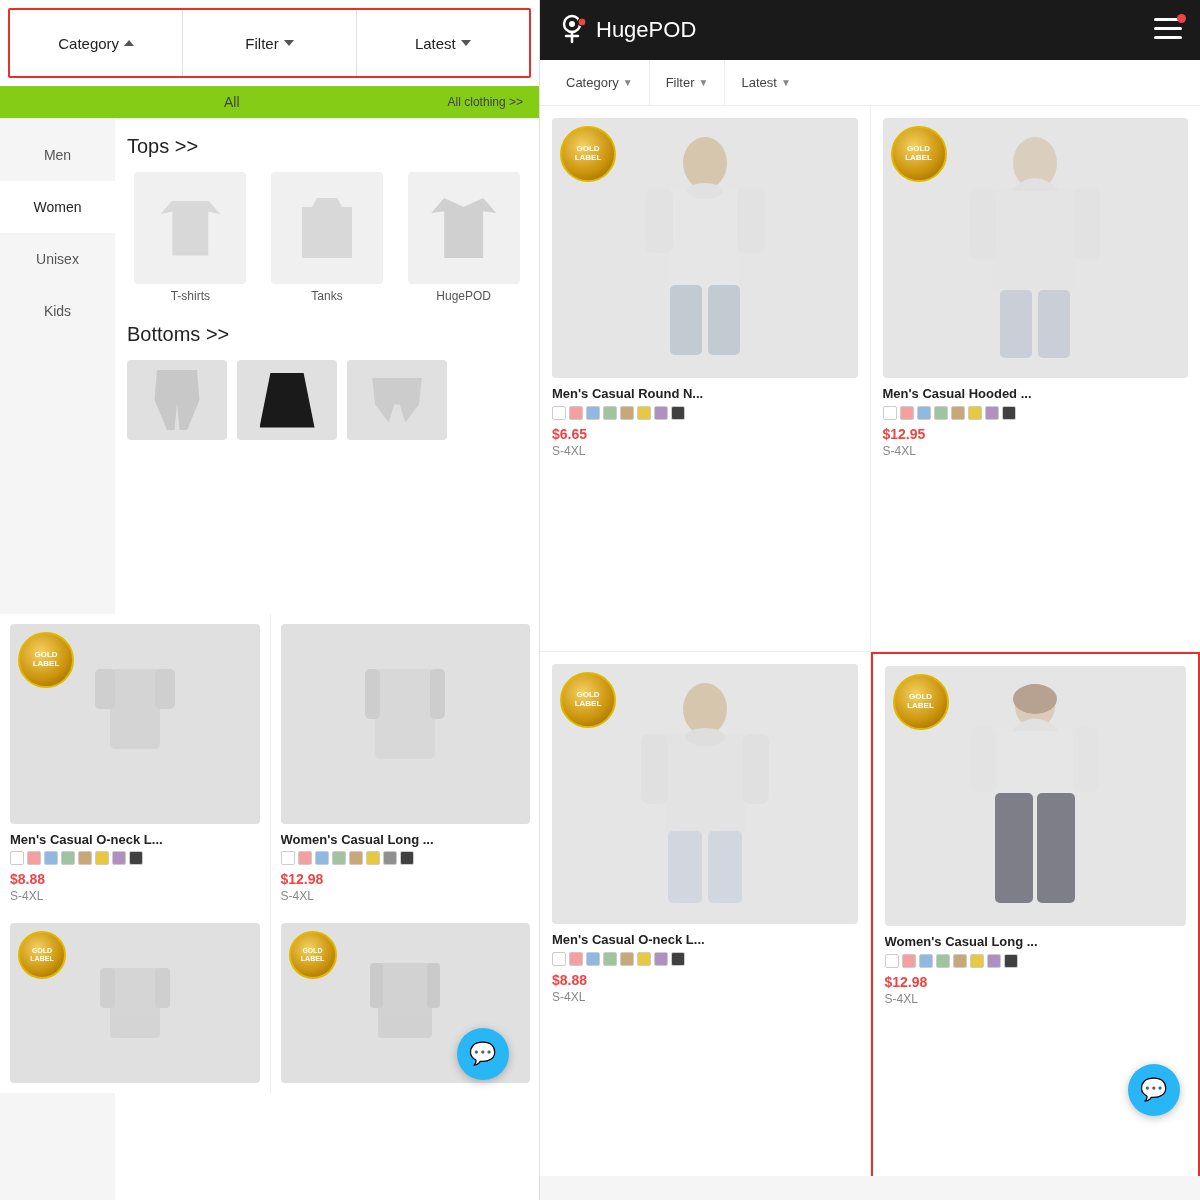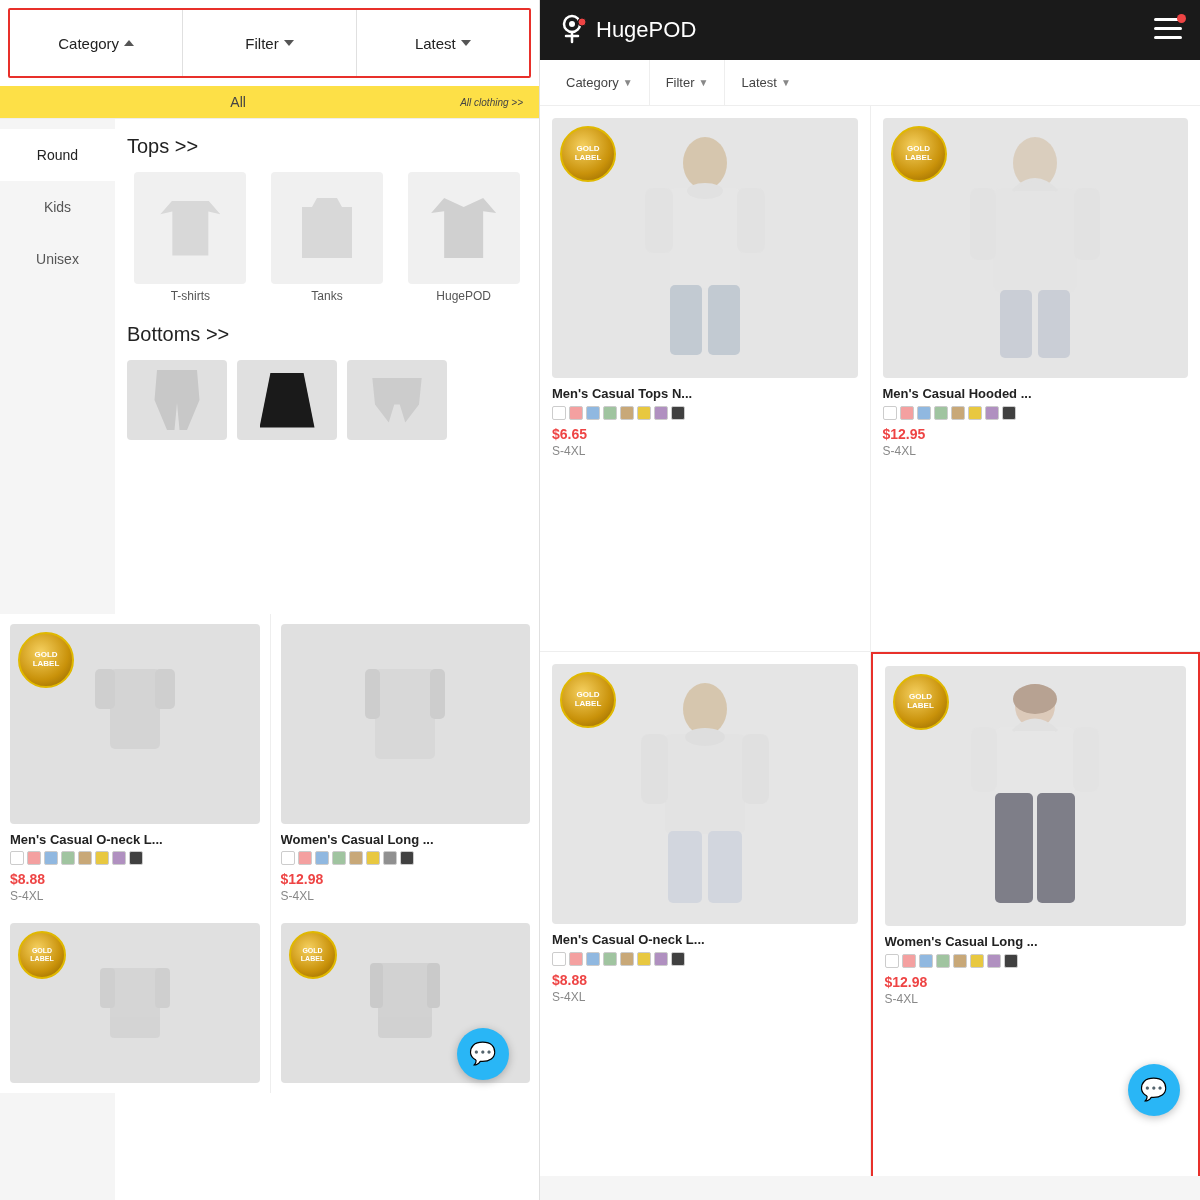--- a/index.html
+++ b/index.html
@@ -40,25 +40,25 @@
     }
     .left-toolbar .tb-btn:last-child { border-right: none; }
     .left-toolbar .tb-btn .arrow-up { width: 0; height: 0; border-left: 5px solid transparent; border-right: 5px solid transparent; border-bottom: 6px solid #555; }
     .left-toolbar .tb-btn .arrow-down { width: 0; height: 0; border-left: 5px solid transparent; border-right: 5px solid transparent; border-top: 6px solid #555; }
 
     
     .all-row {
       display: flex;
       align-items: center;
       padding: 8px 16px;
-      background: #fde047;
+      background: #84cc16;
       border-bottom: 1px solid #eee;
     }
     .all-row .all-label { font-size: 14px; color: #444; flex: 1; text-align: center; }
-    .all-row .all-clothing { color: #444; font-size: 10px; font-style: italic; }
+    .all-row .all-clothing { color: #444; font-size: 12px; }
 
     
     .left-main { display: flex; height: calc(1200px - 110px); }
 
     .sidebar {
       width: 115px;
       background: #f5f5f5;
       display: flex;
       flex-direction: column;
       padding-top: 10px;
@@ -348,28 +348,31 @@
   </div>
 
   <div class="all-row">
     <span class="all-label">All</span>
     <span class="all-clothing">All clothing &gt;&gt;</span>
   </div>
 
   <div class="left-main">
 
     <div class="sidebar">
+      <div class="sidebar-item">
+        <span>Men</span>
+      </div>
       <div class="sidebar-item active">
-        <span>Round</span>
+        <span>Women</span>
+      </div>
+      <div class="sidebar-item">
+        <span>Unisex</span>
       </div>
       <div class="sidebar-item">
         <span>Kids</span>
-      </div>
-      <div class="sidebar-item">
-        <span>Unisex</span>
       </div>
     </div>
 
     <div class="content-area">
       <div class="section-title">Tops &gt;&gt;</div>
 
       <div class="category-grid">
         <div class="cat-item">
           <div class="cat-thumb">
             <div class="tshirt-shape"></div>
@@ -558,21 +561,21 @@
             <rect x="10" y="55" width="28" height="65" rx="8" fill="#e0e0e0"></rect>
             <rect x="102" y="55" width="28" height="65" rx="8" fill="#e0e0e0"></rect>
 
             <ellipse cx="70" cy="58" rx="18" ry="8" fill="#ddd"></ellipse>
 
             <rect x="35" y="152" width="32" height="70" rx="5" fill="#a0b0c0"></rect>
             <rect x="73" y="152" width="32" height="70" rx="5" fill="#a0b0c0"></rect>
           </svg>
         </div>
       </div>
-      <div class="right-prod-title">Men's Casual Tops N...</div>
+      <div class="right-prod-title">Men's Casual Round N...</div>
       <div class="color-swatches">
         <div class="swatch sw-white"></div>
         <div class="swatch sw-pink"></div>
         <div class="swatch sw-blue"></div>
         <div class="swatch sw-green"></div>
         <div class="swatch sw-tan"></div>
         <div class="swatch sw-yellow"></div>
         <div class="swatch sw-purple"></div>
         <div class="swatch sw-dark"></div>
       </div>

